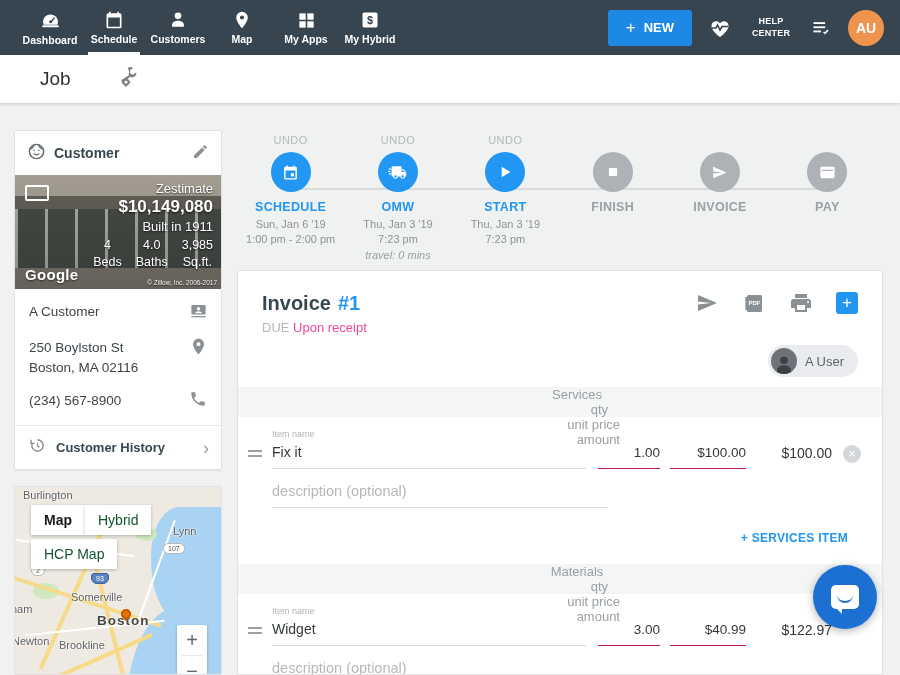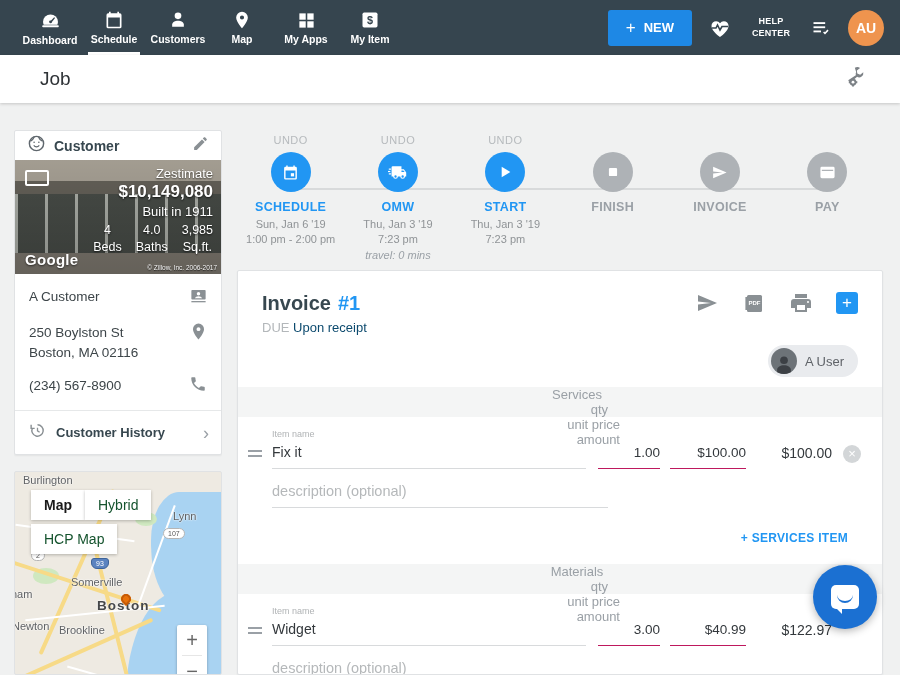--- a/index.html
+++ b/index.html
@@ -14,30 +14,30 @@
   .nav-item .nav-label { font-size:10.5px; font-weight:bold; white-space:nowrap; }
   .nav-item.active::after { content:""; position:absolute; bottom:0; left:6px; right:6px; height:3px; background:#fff; }
   .nav-right { display:flex; align-items:center; gap:15px; padding-right:16px; }
   .btn-new { background:#1e88e5; color:#fff; border:none; height:36px; padding:0 18px; border-radius:3px; font-size:13px; font-weight:bold; display:flex; align-items:center; gap:8px; cursor:pointer; }
   .btn-new .plus-glyph { font-size:17px; font-weight:normal; }
   .help-center { color:#fff; font-size:9px; font-weight:bold; width:46px; text-align:center; line-height:1.25; letter-spacing:.2px; }
   .avatar { width:36px; height:36px; border-radius:50%; background:#ef944e; color:#fff; font-size:14px; font-weight:bold; display:flex; align-items:center; justify-content:center; }
   .nav-icon-btn { display:flex; align-items:center; justify-content:center; cursor:pointer; }
 
   
-  .jobbar { height:48px; background:#fff; display:flex; align-items:center; justify-content:space-between; padding:0 30px 0 40px; box-shadow:0 1px 3px rgba(0,0,0,.18); position:relative; z-index:5;gap:48px; }
+  .jobbar { height:48px; background:#fff; display:flex; align-items:center; padding:0 30px 0 40px; box-shadow:0 1px 3px rgba(0,0,0,.18); position:relative; z-index:5;gap:48px; }
   .jobbar .title { font-size:19px; color:#2f3337; }
 
   
   .content { display:flex; padding:27px 17px 0 14px; gap:15px; height:572px; overflow:hidden; }
   .sidebar { width:208px; flex:none; display:flex; flex-direction:column; gap:16px; overflow:hidden; }
   .card { background:#fff; border:1px solid #e0e2e4; border-radius:2px; box-shadow:0 1px 2px rgba(0,0,0,.06); }
 
   
-  .cust-header { height:29px; display:flex; align-items:center; gap:8px; padding:0 12px; }
+  .cust-header { height:44px; display:flex; align-items:center; gap:8px; padding:0 12px; }
   .cust-header .cust-title { font-size:14px; font-weight:bold; color:#37474f; flex:1; }
   .photo { height:114px; position:relative; overflow:hidden; background:linear-gradient(#b9b2a5 0 18%, #6f6b62 18% 30%, #565b55 30% 82%, #8c867c 82% 100%); }
   .photo .glass { position:absolute; left:0; right:0; top:30%; bottom:18%; background:repeating-linear-gradient(90deg, rgba(225,228,220,.75) 0 3px, rgba(40,44,42,.15) 3px 30px); }
   .photo .shade { position:absolute; inset:0; background:linear-gradient(rgba(0,0,0,.12), rgba(0,0,0,.28)); }
   .photo .frame-icon { position:absolute; top:10px; left:10px; width:24px; height:16px; border:2px solid #fff; border-radius:2px; }
   .z-info { position:absolute; top:6px; right:8px; text-align:right; color:#fff; text-shadow:0 1px 2px rgba(0,0,0,.7); }
   .z-label { font-size:13px; }
   .z-value { font-size:17px; font-weight:bold; margin-top:1px; }
   .z-built { font-size:13px; margin-top:2px; }
   .z-stats { display:flex; gap:14px; justify-content:flex-end; margin-top:3px; }
@@ -95,21 +95,21 @@
   .invoice-card { flex:1; background:#fff; border:1px solid #e0e2e4; border-radius:2px; box-shadow:0 1px 2px rgba(0,0,0,.06); overflow:hidden; }
   .inv-head { padding:20px 24px 10px; }
   .inv-row1 { display:flex; align-items:center; }
   .inv-title { font-size:20px; font-weight:bold; color:#37474f; }
   .inv-num { font-size:20px; font-weight:bold; color:#2196f3; margin-left:7px; }
   .inv-actions { margin-left:auto; display:flex; align-items:center; gap:23px; color:#8a9094; }
   .inv-actions .act { cursor:pointer; display:flex; }
   .plus-btn { width:22px; height:22px; background:#2196f3; border-radius:3px; color:#fff; font-size:17px; line-height:21px; text-align:center; cursor:pointer; }
   .inv-due { font-size:13px; margin-top:5px; }
   .due-label { color:#b3b7ba; }
-  .due-value { color:#0c4a6e; cursor:pointer; }
+  .due-value { color:#ec4899; cursor:pointer; }
   .inv-user-row { display:flex; justify-content:flex-end; margin-top:10px; }
   .user-pill { background:#e9ebee; border-radius:16px; display:flex; align-items:center; padding:3px 14px 3px 3px; gap:8px; cursor:pointer; }
   .user-pill .uavatar { width:26px; height:26px; border-radius:50%; background:#6d7control3; background:#6d7378; display:flex; align-items:flex-end; justify-content:center; overflow:hidden; }
   .user-pill .uname { font-size:13px; color:#5f6368; }
 
   .sec-header { background:#f4f5f5; height:30px; display:flex; align-items:center; padding:0 0 0 34px; font-size:13px; color:#9aa0a6;flex-direction:column; }
   .sec-name { flex:1; }
   .col-qty { width:62px; text-align:right; }
   .col-unit { width:76px; text-align:right; margin-left:10px; }
   .col-amt { width:76px; text-align:right; margin-left:10px; }
@@ -202,21 +202,21 @@
         </span>
       <span class="nav-label">My Apps</span>
     </div>
     <div class="nav-item">
       <span>
           <svg width="20" height="20" viewBox="0 0 24 24">
             <rect x="3" y="3" width="18" height="18" rx="2" fill="#fff"></rect>
             <text x="12" y="17" text-anchor="middle" font-size="13" font-weight="bold" fill="#36454f" font-family="Liberation Sans, sans-serif">$</text>
           </svg>
         </span>
-      <span class="nav-label">My Item</span>
+      <span class="nav-label">My Hybrid</span>
     </div>
   </div>
   <div class="nav-right">
     <button class="btn-new">
       <span class="plus-glyph">+</span>
       <span>NEW</span>
     </button>
     <span class="nav-icon-btn">
         <svg width="26" height="24" viewBox="0 0 24 24" fill="#fff">
           <path d="M12 21s-8.5-5.6-8.5-11A4.7 4.7 0 0 1 8.2 5.2c1.6 0 3 .8 3.8 2a4.6 4.6 0 0 1 3.8-2 4.7 4.7 0 0 1 4.7 4.8C20.5 15.4 12 21 12 21z"></path>

